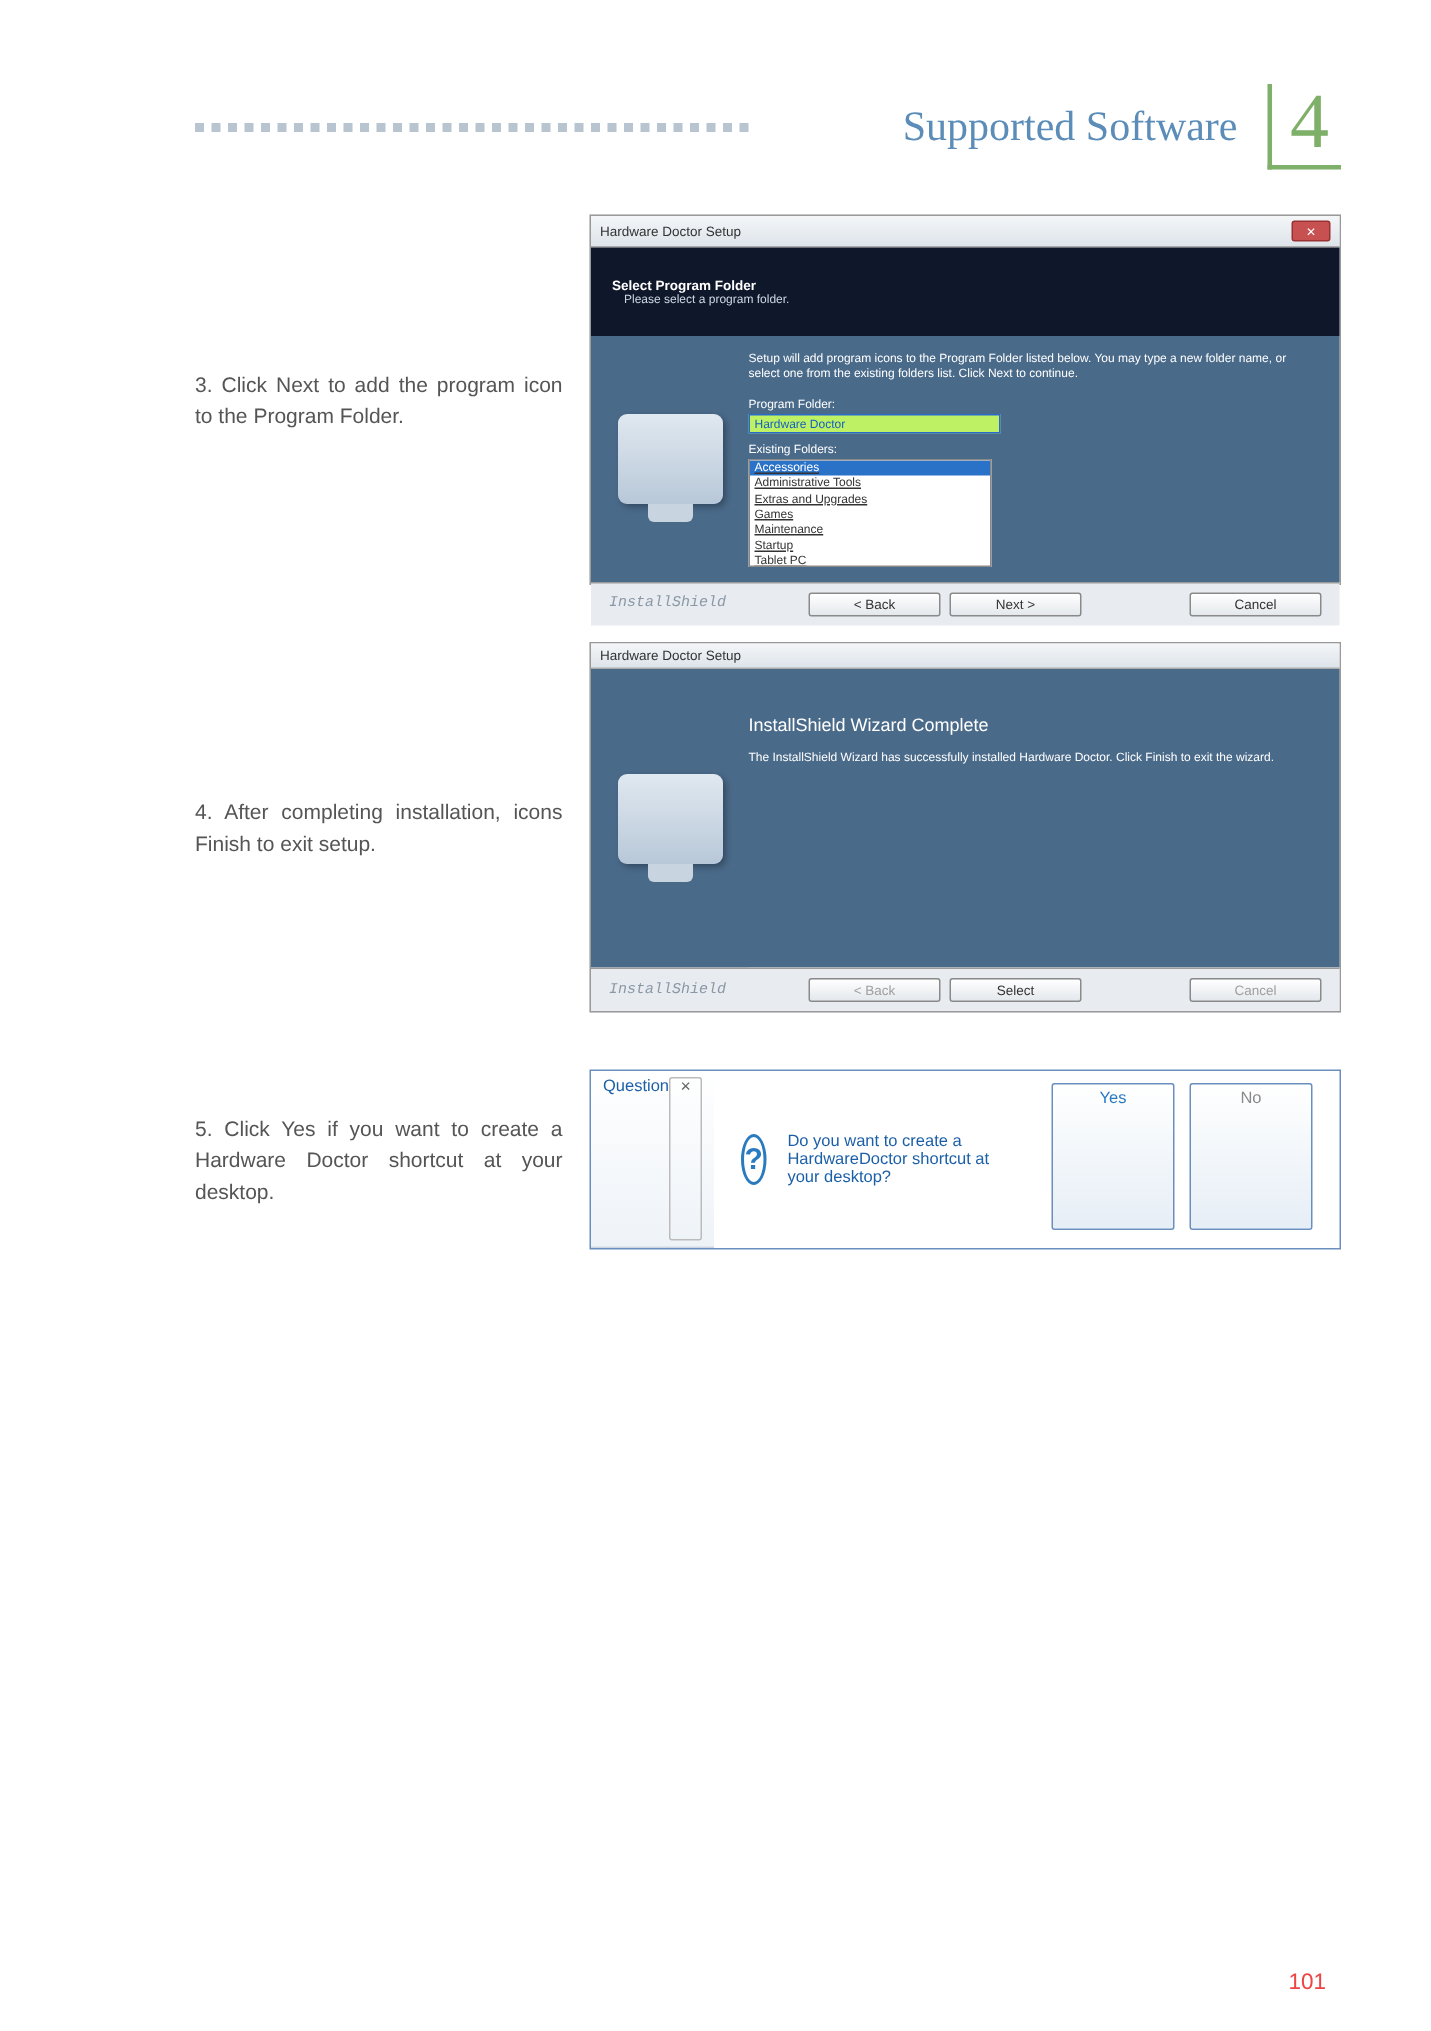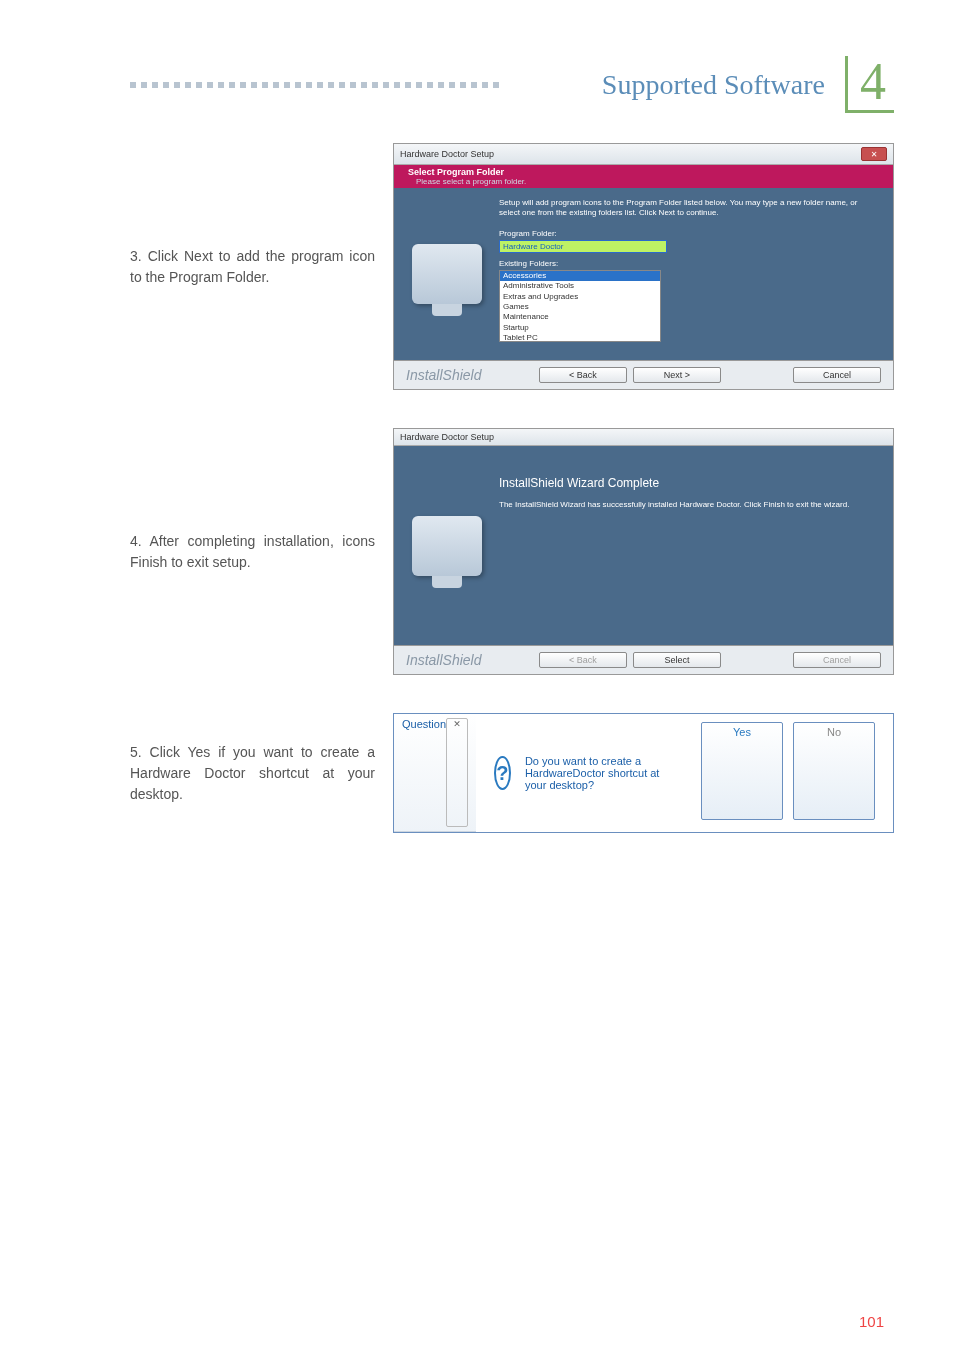--- a/index.html
+++ b/index.html
@@ -10,36 +10,36 @@
   .header-title{font-family:Georgia,serif;font-size:28px;color:#5b8db8;font-weight:400;white-space:nowrap;}
   .chapter-num{font-family:Georgia,serif;font-size:52px;color:#7fb069;border-left:3px solid #7fb069;border-bottom:3px solid #7fb069;padding:0 8px 2px 12px;line-height:1;}
   .step{display:flex;gap:18px;margin-bottom:38px;align-items:center;}
   .step-text{width:245px;flex:0 0 245px;font-size:14px;color:#555;line-height:1.5;text-align:justify;font-family:Verdana,sans-serif;}
   .step-num{display:inline;}
   .shot{flex:1;border:1px solid #999;background:#e8ecf0;font-size:8px;color:#fff;position:relative;}
   
   .d1{height:245px;display:flex;flex-direction:column;}
   .d-titlebar{background:linear-gradient(#f4f6f8,#dde4ea);color:#333;font-size:9px;padding:3px 6px;display:flex;justify-content:space-between;align-items:center;border-bottom:1px solid #aaa;}
   .d-close{background:#c75050;color:#fff;width:24px;height:12px;display:flex;align-items:center;justify-content:center;font-size:8px;border:1px solid #933;border-radius:2px;}
-  .d-head{background:#be185d;padding:2px 14px;color:#fff;}
+  .d-head{background:#0f172a;padding:20px 14px;color:#fff;}
   .d-head-t{font-size:9px;font-weight:bold;}
   .d-head-s{font-size:8px;color:#cdd8e3;margin-left:8px;}
   .d-body{flex:1;display:flex;background:#4a6a8a;}
   .d-side{width:105px;background:#4a6a8a;display:flex;align-items:center;justify-content:center;}
   .monitor{width:70px;height:60px;background:linear-gradient(#e0e8f0,#b8c8d8);border-radius:6px;position:relative;box-shadow:2px 2px 4px rgba(0,0,0,.3);}
   .monitor::after{content:"";position:absolute;bottom:-12px;left:20px;width:30px;height:12px;background:#c8d4e0;border-radius:0 0 4px 4px;}
   .d-main{flex:1;padding:10px 20px 10px 0;color:#fff;font-size:8px;}
   .d-note{font-size:8px;line-height:1.3;margin-bottom:10px;}
   .d-lbl{font-size:8px;margin-bottom:2px;margin-top:6px;}
   .d-input{background:#bef264;color:#1560c0;border:1px solid #2a6acc;padding:1px 3px;font-size:8px;width:160px;}
-  .d-list{background:#fff;color:#333;border:1px solid #888;width:160px;height:70px;overflow:hidden;padding:0;margin-top:2px;}
+  .d-list{background:#fff;color:#333;border:1px solid #888;width:160px;height:70px;overflow:hidden;padding:0;margin-top:2px;text-decoration:underline;}
   .d-list div{font-size:8px;padding:0 3px;line-height:1.3;}
   .d-list .sel{background:#2a72c8;color:#fff;}
   .d-foot{background:#e8ecf0;border-top:1px solid #999;padding:6px 12px;display:flex;align-items:center;gap:6px;}
-  .brandis{color:#8a98a6;font-size:14px;font-style:italic;flex:1;}
+  .brandis{color:#8a98a6;font-size:10px;font-style:italic;flex:1;font-family:Liberation Mono, monospace;}
   .wbtn{background:linear-gradient(#fff,#e4e8ec);border:1px solid #8a8a8a;color:#333;font-size:9px;padding:2px 16px;border-radius:2px;min-width:54px;text-align:center;}
   .wbtn.disabled{color:#a0a0a0;}
   
   .d2{height:245px;display:flex;flex-direction:column;}
   .d2 .d-body{background:#4a6a8a;}
   .d2 .d-main{padding-top:30px;}
   .d2 .d2-title{font-weight:normal;font-size:12px;margin-bottom:10px;}
   
   .d3{height:118px;background:#fff;display:flex;flex-direction:row;border:1px solid #6a8fbf;}
   .d3 .d3-tb{background:linear-gradient(#fff,#eef3f8);color:#1b5fa8;font-size:11px;padding:4px 8px;display:flex;justify-content:space-between;border-bottom:1px solid #cdd6e0;}

